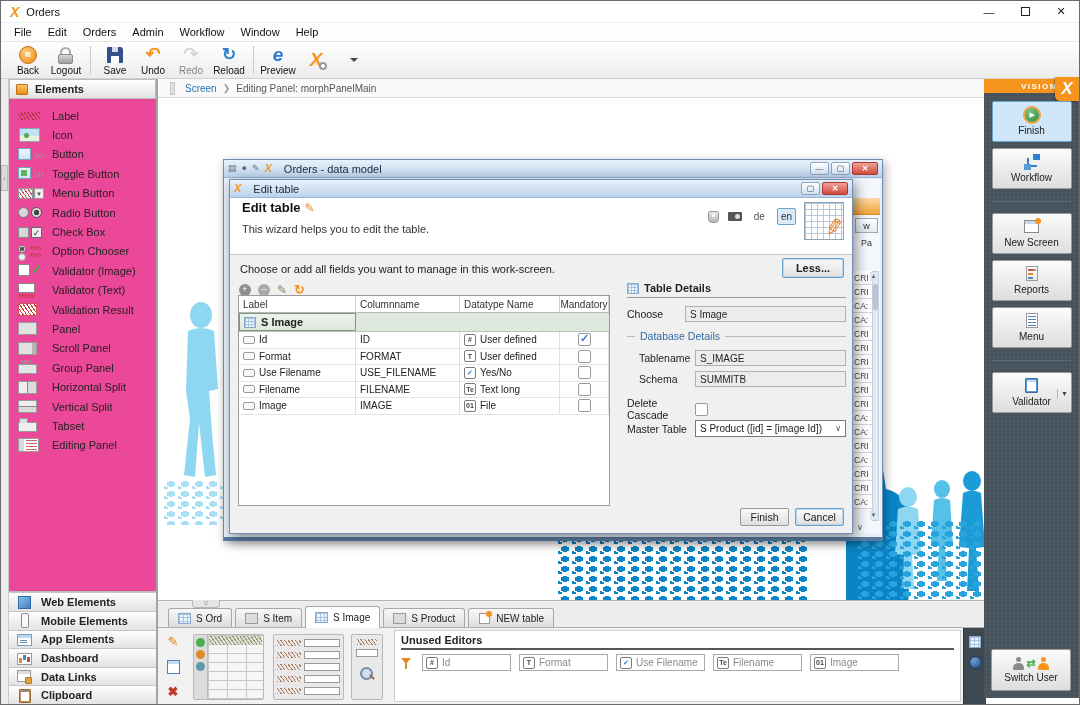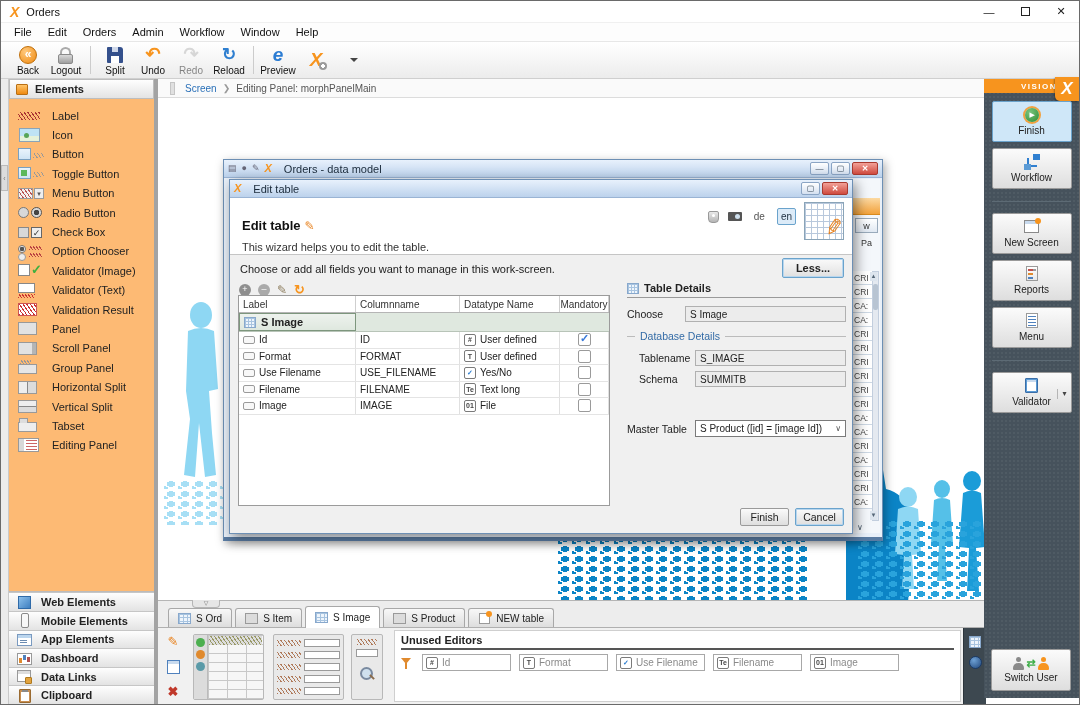--- a/index.html
+++ b/index.html
@@ -36,21 +36,21 @@
 [data-tbicon="reload"]::before{content:"↻";font-size:17px;line-height:19px;color:#2f7fd0;font-weight:bold}
 [data-tbicon="preview"]::before{content:"e";font-size:19px;line-height:19px;color:#2b7cd3;font-weight:bold;font-style:italic}
 [data-tbicon="xlogo"]::before{content:"X";font-size:19px;line-height:19px;color:#f7941e;font-weight:bold;font-style:italic}
 [data-tbicon="xlogo"]::after{content:"";position:absolute;right:0;bottom:0;width:8px;height:8px;border-radius:50%;background:radial-gradient(circle,#fff 0 2px,#9a9a9a 2px)}
 [data-tbicon="caret"]{width:12px}
 [data-tbicon="caret"]::before{content:"";position:absolute;left:2px;top:8px;border:4px solid transparent;border-top-color:#444}
 
 
 .side-strip{position:absolute;left:0;top:78px;bottom:0;width:8px;background:#ececec;border-right:1px solid #c9c9c9}
 .side-strip .grab{position:absolute;left:0;top:86px;width:7px;height:26px;background:#dcdcdc;border:1px solid #bbb;font-size:7px;color:#777;display:flex;align-items:center;justify-content:center}
-.sidebar{position:absolute;left:8px;top:78px;bottom:0;width:149px;background:#fdba74;border-right:4px solid #a3a3a3;display:flex;flex-direction:column}
+.sidebar{position:absolute;left:8px;top:78px;bottom:0;width:149px;background:#ec4899;border-right:2px solid #a3a3a3;display:flex;flex-direction:column}
 .acc-header{height:20px;background:linear-gradient(#fefefe,#e3e3e3);border:1px solid #bdbdbd;display:flex;align-items:center;gap:7px;padding:0 6px;font-weight:bold;font-size:11px;flex:none}
 .cube-ic{width:12px;height:11px;background:linear-gradient(#ffc46a,#ef8a10);border:1px solid #b96f14;border-radius:1px}
 .el-list{flex:1;overflow:hidden;padding:7px 0 0 9px}
 .el-item{display:flex;align-items:center;height:19.4px;font-size:11px;color:#222}
 .e-ic{width:27px;height:15px;position:relative;flex:none;margin-right:7px}
 .e-ic::before,.e-ic::after{content:"";position:absolute;box-sizing:border-box}
 [data-icon="label"]::before{left:0;top:4px;width:22px;height:8px;background:repeating-linear-gradient(55deg,#a33 0 1px,transparent 1px 3px)}
 [data-icon="icon"]::before{left:1px;top:0;width:21px;height:14px;border:1px solid #8aa4b8;background:linear-gradient(#bfe3f5 55%,#e6f2da 45%)}
 [data-icon="icon"]::after{left:6px;top:5px;width:5px;height:5px;border-radius:50%;background:#58a558}
 [data-icon="button"]::before,[data-icon="toggle"]::before{left:0;top:1px;width:13px;height:12px;border:1px solid #7aa0c0;background:linear-gradient(#eaf4fc,#cfe4f4)}
@@ -198,21 +198,21 @@
 .dm-pa{font-size:9px;color:#333;padding:3px 0 2px 8px}
 .dm-rows{position:absolute;left:0;top:92px;bottom:12px;width:20px;overflow:hidden}
 .dm-row{height:14px;border-bottom:1px solid #cdd8e4;font-size:8.5px;color:#444;padding:2px 0 0 1px;background:#fff;white-space:nowrap}
 .dm-scroll{position:absolute;right:1px;top:92px;bottom:12px;width:7px;background:#e4e9f0;border:1px solid #c2cede}
 .dm-thumb{position:absolute;left:0;right:0;top:12px;height:26px;background:#b8c4d2;border-radius:2px}
 .dm-arr{position:absolute;right:1px;width:7px;height:9px;font-size:6px;text-align:center;color:#567;background:#dde5ee;line-height:9px}
 .dm-chev{position:absolute;left:4px;bottom:1px;font-size:8px;color:#456}
 
 
 .et-dialog{position:absolute;left:228px;top:178px;width:624px;height:355px;background:#f0f0f0;border:1px solid #6d8fb4;box-shadow:3px 4px 12px rgba(0,0,0,.45);z-index:6;display:flex;flex-direction:column}
-.et-head{height:57px;background:#fff;border-bottom:1px solid #c5c5c5;position:relative;padding:20px 12px;flex:none}
+.et-head{height:57px;background:#fff;border-bottom:1px solid #c5c5c5;position:relative;padding:2px 12px;flex:none}
 .et-h1{font-size:13px;font-weight:bold;color:#111}
 .pencil{color:#e8821e;font-size:12px;margin-left:4px}
 .et-sub{font-size:11px;color:#333;margin-top:8px}
 .et-hicons{position:absolute;right:56px;top:10px;display:flex;align-items:center;gap:9px}
 .tag-ic{width:11px;height:12px;background:linear-gradient(#e8e8e8,#b5b5b5);border:1px solid #999;border-radius:2px 2px 4px 4px;position:relative}
 .tag-ic::after{content:"";position:absolute;left:3px;top:2px;width:3px;height:3px;border-radius:50%;background:#fff}
 .cam-ic{width:14px;height:9px;background:#555;border-radius:1px;position:relative}
 .cam-ic::after{content:"";position:absolute;right:2px;top:2px;width:5px;height:5px;border-radius:50%;background:#cfe0ee}
 .lang{font-size:10px;color:#555;padding:2px 3px}
 .lang.sel{border:1px solid #6aa3cc;background:#dcebf8;border-radius:2px;color:#234}
@@ -291,21 +291,21 @@
         <div class="tb-btn">
           <span class="tb-ic" data-tbicon="logout"></span>
           <span>Logout</span>
         </div>
       </div>
     <div class="tb-sep"></div>
     <div style="display:flex">
 
     <div class="tb-btn">
           <span class="tb-ic" data-tbicon="save"></span>
-          <span>Split</span>
+          <span>Save</span>
         </div>
         <div class="tb-btn">
           <span class="tb-ic" data-tbicon="undo"></span>
           <span>Undo</span>
         </div>
         <div class="tb-btn disabled">
           <span class="tb-ic" data-tbicon="redo"></span>
           <span>Redo</span>
         </div>
         <div class="tb-btn">
@@ -672,20 +672,24 @@
           <span class="db-line" style="flex:1"></span>
         </div>
         <div class="det-row" style="top:68px;padding-left:12px">
           <span class="det-lbl" style="width:56px">Tablename</span>
           <span class="ro-field" style="flex:1">S_IMAGE</span>
         </div>
         <div class="det-row" style="top:89px;padding-left:12px">
           <span class="det-lbl" style="width:56px">Schema</span>
           <span class="ro-field" style="flex:1">SUMMITB</span>
         </div>
+        <div class="det-row" style="top:115px">
+          <span class="det-lbl" style="width:68px">Delete Cascade</span>
+          <span class="cbx"></span>
+        </div>
         <div class="det-row" style="top:138px">
           <span class="det-lbl" style="width:68px">Master Table</span>
           <span class="sel-field" style="flex:1">
               <span>S Product ([id] = [image Id])</span>
               <span class="sel-car">∨</span>
             </span>
         </div>
       </div>
 
       <div class="et-buttons">

